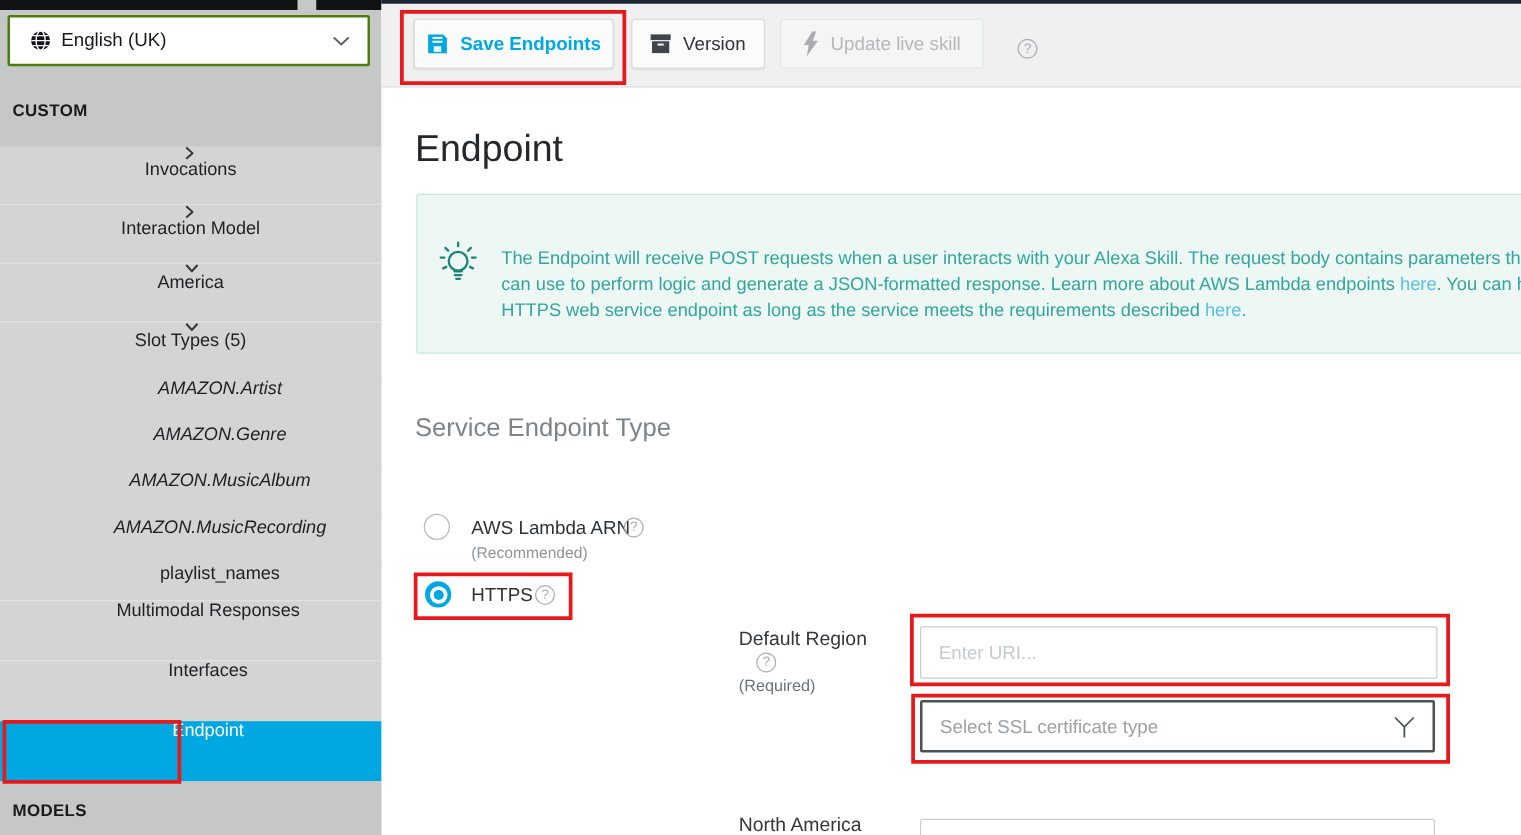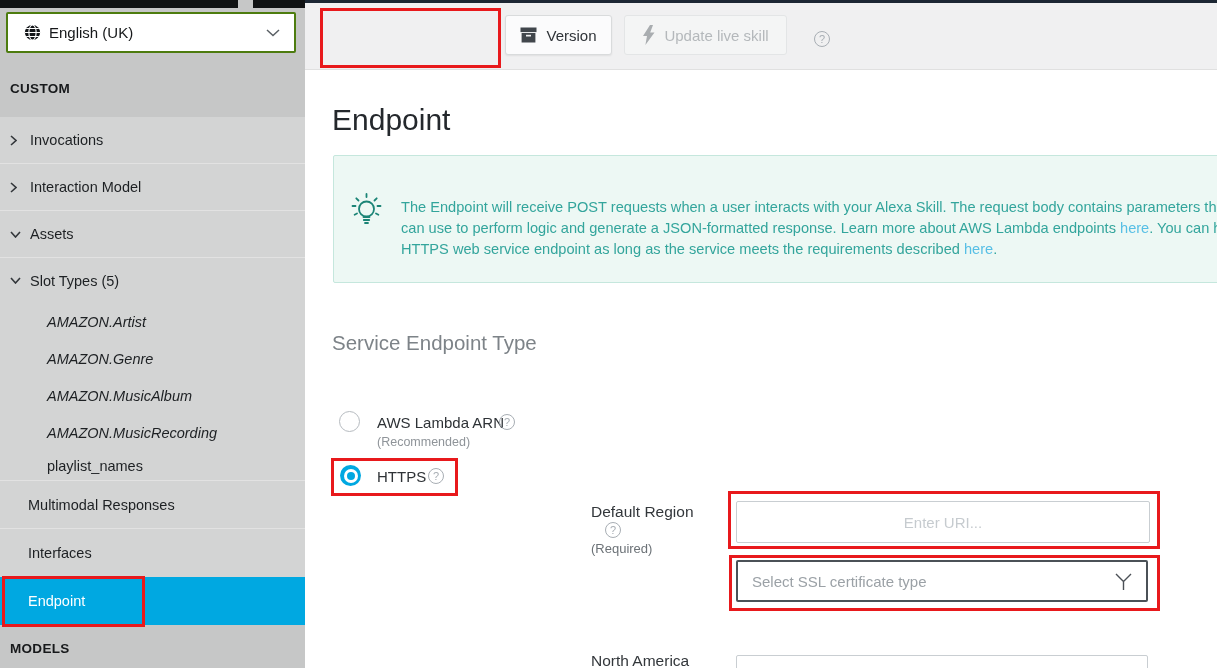--- a/index.html
+++ b/index.html
@@ -11,21 +11,21 @@
   .black-bar { background:#101213; }
   .navy-line { background:#1c2733; }
 
   
   .sidebar { left:0; top:0; width:305px; height:668px; background:#c6c7c7; }
   .lang-box { left:6px; top:12px; width:290px; height:41px; background:#fff; border:2px solid #4d7c0f;
               border-radius:2px; display:flex; align-items:center; padding:0 14px 0 16px; cursor:pointer; }
   .lang-label { font-size:15px; color:#16181a; margin-left:8px; flex:1; }
   .side-header { font-size:13.5px; font-weight:bold; color:#17191b; letter-spacing:.3px; }
   .side-row { position:absolute; left:0; width:305px; background:#d3d4d4; display:flex; align-items:center;
-              cursor:pointer; }
+              cursor:pointer;flex-direction:column; }
   .side-row.sep { border-top:1px solid #e2e2e2; }
   .side-row .chev { width:20px; margin-left:10px; display:flex; align-items:center; }
   .side-label { font-size:14.5px; color:#1d2023; font-weight:500; }
   .side-label.child { margin-left:47px; }
   .side-label.toplevel { margin-left:0; }
   .italic { font-style:italic; }
   .side-row.active { background:#00a8e1; }
   .side-row.active .side-label { color:#fff; }
   .models-band { left:0; top:625px; width:305px; height:43px; background:#c6c7c7; }
 
@@ -48,21 +48,21 @@
   .body-text { font-size:14.5px; color:#33373b; }
   .radio { width:21px; height:21px; border-radius:50%; background:#fff; border:1px solid #b6bbc0; cursor:pointer; }
   .radio.sel { background:#00a8e1; border:none; }
   .radio.sel .ring { position:absolute; left:3.5px; top:3.5px; right:3.5px; bottom:3.5px; background:#fff; border-radius:50%; }
   .radio.sel .dot { position:absolute; left:6.5px; top:6.5px; right:6.5px; bottom:6.5px; background:#00a8e1; border-radius:50%; }
   .radio-label { font-size:15px; color:#2e3236; font-weight:500; }
   .note-text { font-size:12.5px; color:#8f9499; }
   .field-label { font-size:15.5px; color:#33373b; }
   .req-text { font-size:13px; color:#6c7277; }
   .uri-input { width:414px; height:42px; border:1px solid #c9ced2; border-radius:2px; background:#fff;
-               padding:0 14px; font-size:15px; color:#333; font-family:"Liberation Sans",sans-serif;text-align:center; }
+               padding:0 14px; font-size:15px; color:#333; font-family:"Liberation Sans",sans-serif; }
   .uri-input::placeholder { color:#c6cbcf; opacity:1; }
   .ssl-select { width:412px; height:42px; border:2px solid #4b5157; border-radius:2px; background:#fff;
                 display:flex; align-items:center; padding:0 14px; cursor:pointer; }
   .ssl-placeholder { font-size:15px; color:#9ba1a6; flex:1; }
   .na-input { width:412px; height:40px; border:1px solid #c9ced2; border-radius:2px; background:#fff; }
 
   
   .redbox { position:absolute; border:3px solid #e8191c; pointer-events:none; }
 </style>
 </head>
@@ -105,21 +105,21 @@
           </svg>
         </span>
       <span class="side-label toplevel">Interaction Model</span>
     </div>
     <div class="side-row sep" style="top:210px; height:47px;">
       <span class="chev">
           <svg width="11" height="7" viewBox="0 0 11 7" fill="none" stroke="#33373b" stroke-width="1.6">
             <path d="M1 1l4.5 5L10 1"></path>
           </svg>
         </span>
-      <span class="side-label toplevel">Assets</span>
+      <span class="side-label toplevel">America</span>
     </div>
     <div class="side-row sep" style="top:257px; height:46px;">
       <span class="chev">
           <svg width="11" height="7" viewBox="0 0 11 7" fill="none" stroke="#33373b" stroke-width="1.6">
             <path d="M1 1l4.5 5L10 1"></path>
           </svg>
         </span>
       <span class="side-label toplevel">Slot Types (5)</span>
     </div>
 
@@ -149,20 +149,31 @@
       <span class="side-label" style="margin-left:28px;">Endpoint</span>
     </div>
 
     <div class="abs models-band">
       <div class="side-header" style="position:absolute; left:10px; top:16px;">MODELS</div>
     </div>
   </div>
 
   <div class="abs toolbar"></div>
 
+  <div class="tbtn" style="left:331px; width:160px;">
+    <span style="display:flex;">
+      <svg width="18" height="18" viewBox="0 0 18 18">
+        <path d="M1.5 1.5h12l3 3v12h-15z" fill="#00a8e1"></path>
+        <rect x="5" y="3.5" width="8" height="1.7" fill="#eafaff"></rect>
+        <rect x="5" y="6.6" width="8" height="1.7" fill="#eafaff"></rect>
+        <rect x="6" y="11" width="6" height="4.5" fill="#eafaff"></rect>
+      </svg>
+    </span>
+    <span class="tbtn-label" style="color:#00a8e1;">Save Endpoints</span>
+  </div>
 
   <div class="tbtn" style="left:505px; width:107px;">
     <span style="display:flex;">
       <svg width="17" height="16" viewBox="0 0 17 16">
         <rect x="0.5" y="0.5" width="16" height="4.6" fill="#41464c"></rect>
         <rect x="1.6" y="6" width="13.8" height="9.5" fill="#41464c"></rect>
         <rect x="6" y="7.8" width="5" height="1.7" fill="#f0f0f1"></rect>
       </svg>
     </span>
     <span class="tbtn-label" style="color:#2f3338; font-weight:500;">Version</span>

